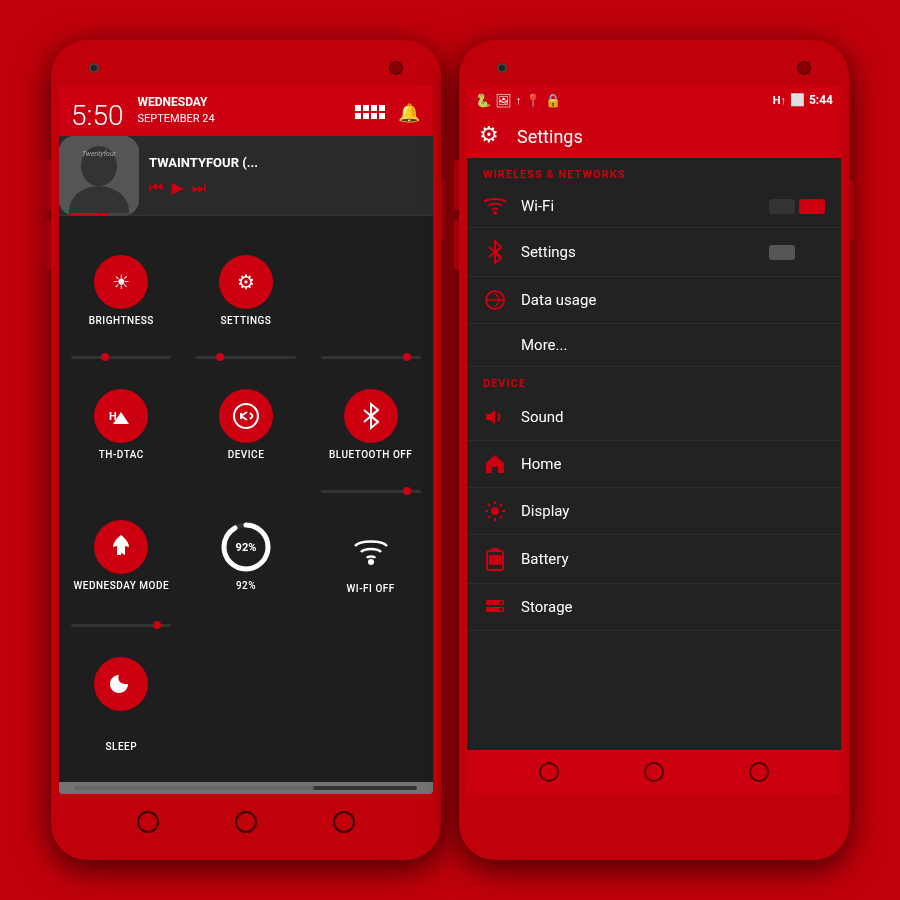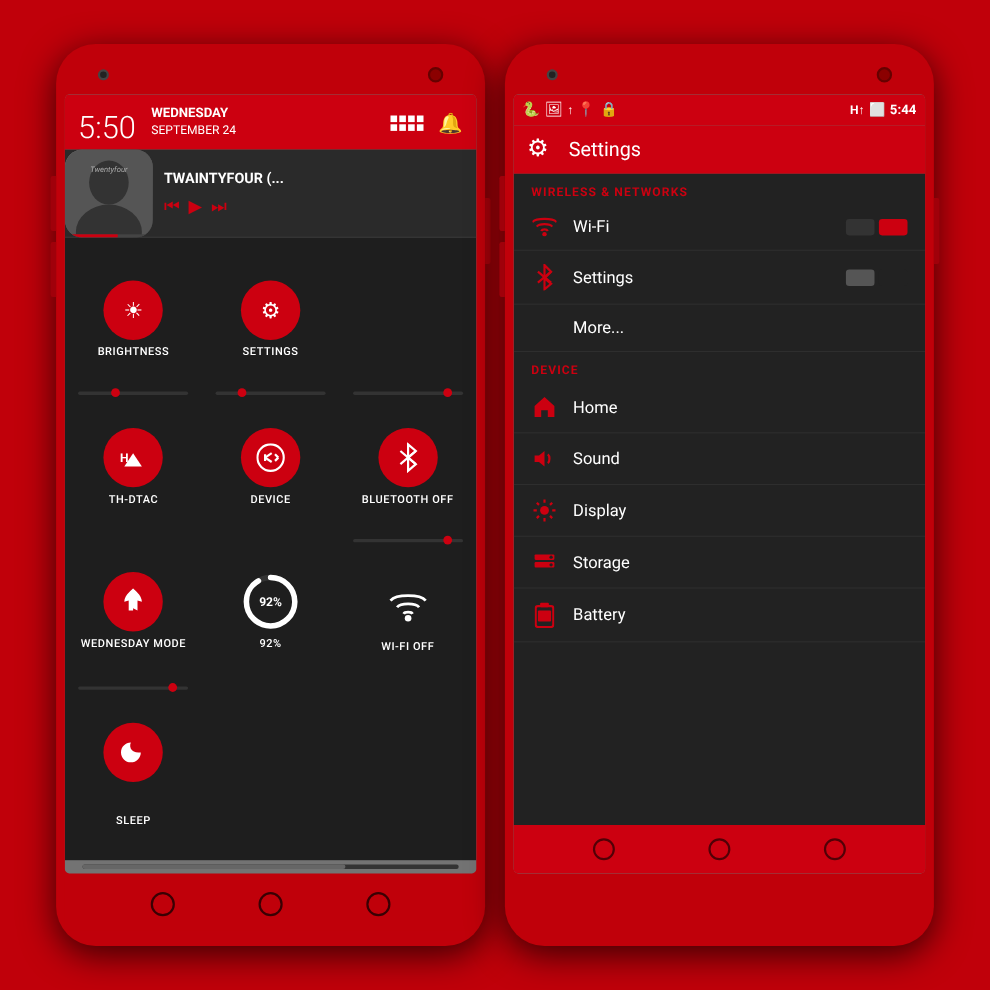--- a/index.html
+++ b/index.html
@@ -640,80 +640,90 @@
             <line x1="3" y1="17" x2="15" y2="7" stroke="#cc0010" stroke-width="2"></line>
           </svg>
         </div>
         <span class="settings-item-text">Settings</span>
         <div class="wifi-toggle">
           <div class="bt-toggle-gray"></div>
           <div class="bt-toggle-dark"></div>
         </div>
       </div>
 
+      <div class="settings-item">
+        <div class="settings-item-icon">
+          <svg width="22" height="22" viewBox="0 0 22 22" fill="none">
+            <circle cx="11" cy="11" r="9" stroke="#cc0010" stroke-width="2" fill="none"></circle>
+            <path d="M11 4 C11 4 15 8 15 11 C15 14 11 18 11 18" stroke="#cc0010" stroke-width="1.5" fill="none"></path>
+            <line x1="2" y1="11" x2="20" y2="11" stroke="#cc0010" stroke-width="1.5"></line>
+          </svg>
+        </div>
+        <span class="settings-item-text">Data usage</span>
+      </div>
 
       <div class="settings-item">
         <div class="settings-item-icon"></div>
         <span class="settings-item-text">More...</span>
       </div>
 
       <div class="settings-section-header">DEVICE</div>
-
-      <div class="settings-item">
-        <div class="settings-item-icon">
-          <svg width="22" height="22" viewBox="0 0 22 22" fill="#cc0010">
-            <path d="M11 2 L2 10 L2 20 L8 20 L8 14 L14 14 L14 20 L20 20 L20 10 Z" fill="#cc0010"></path>
-          </svg>
-        </div>
-        <span class="settings-item-text">Home</span>
-      </div>
 
       <div class="settings-item">
         <div class="settings-item-icon">
           <svg width="22" height="22" viewBox="0 0 22 22" fill="none">
             <polygon points="2,8 2,14 6,14 11,18 11,4 6,8" fill="#cc0010"></polygon>
             <path d="M14 7 C16 8.5 16 13.5 14 15" stroke="#cc0010" stroke-width="2" fill="none"></path>
           </svg>
         </div>
         <span class="settings-item-text">Sound</span>
       </div>
 
       <div class="settings-item">
         <div class="settings-item-icon">
+          <svg width="22" height="22" viewBox="0 0 22 22" fill="#cc0010">
+            <path d="M11 2 L2 10 L2 20 L8 20 L8 14 L14 14 L14 20 L20 20 L20 10 Z" fill="#cc0010"></path>
+          </svg>
+        </div>
+        <span class="settings-item-text">Home</span>
+      </div>
+
+      <div class="settings-item">
+        <div class="settings-item-icon">
           <svg width="22" height="22" viewBox="0 0 22 22" fill="none">
             <circle cx="11" cy="11" r="4" fill="#cc0010"></circle>
             <path d="M11 1 L11 4 M11 18 L11 21 M1 11 L4 11 M18 11 L21 11 M4 4 L6 6 M16 16 L18 18 M18 4 L16 6 M6 16 L4 18" stroke="#cc0010" stroke-width="2"></path>
           </svg>
         </div>
         <span class="settings-item-text">Display</span>
+      </div>
+
+      <div class="settings-item">
+        <div class="settings-item-icon">
+          <svg width="18" height="24" viewBox="0 0 18 24" fill="none">
+            <rect x="1" y="4" width="16" height="19" rx="2" stroke="#cc0010" stroke-width="2" fill="none"></rect>
+            <rect x="5" y="1" width="8" height="4" rx="1" fill="#cc0010"></rect>
+            <rect x="3" y="8" width="12" height="10" rx="1" fill="#cc0010"></rect>
+          </svg>
+        </div>
+        <span class="settings-item-text">Battery</span>
       </div>
 
       <div class="settings-item">
         <div class="settings-item-icon">
           <svg width="22" height="22" viewBox="0 0 22 22" fill="none">
             <rect x="2" y="4" width="18" height="5" rx="1" fill="#cc0010"></rect>
             <rect x="2" y="11" width="18" height="5" rx="1" fill="#cc0010"></rect>
             <circle cx="17" cy="6.5" r="1.5" fill="#222"></circle>
             <circle cx="17" cy="13.5" r="1.5" fill="#222"></circle>
           </svg>
         </div>
         <span class="settings-item-text">Storage</span>
       </div>
 
-      <div class="settings-item">
-        <div class="settings-item-icon">
-          <svg width="18" height="24" viewBox="0 0 18 24" fill="none">
-            <rect x="1" y="4" width="16" height="19" rx="2" stroke="#cc0010" stroke-width="2" fill="none"></rect>
-            <rect x="5" y="1" width="8" height="4" rx="1" fill="#cc0010"></rect>
-            <rect x="3" y="8" width="12" height="10" rx="1" fill="#cc0010"></rect>
-          </svg>
-        </div>
-        <span class="settings-item-text">Battery</span>
-      </div>
-
     </div>
 
     <div class="settings-nav-bar">
       <div class="nav-circle"></div>
       <div class="nav-circle"></div>
       <div class="nav-circle"></div>
     </div>
   </div>
 
   <div class="phone-bottom" style="background:transparent;"></div>

